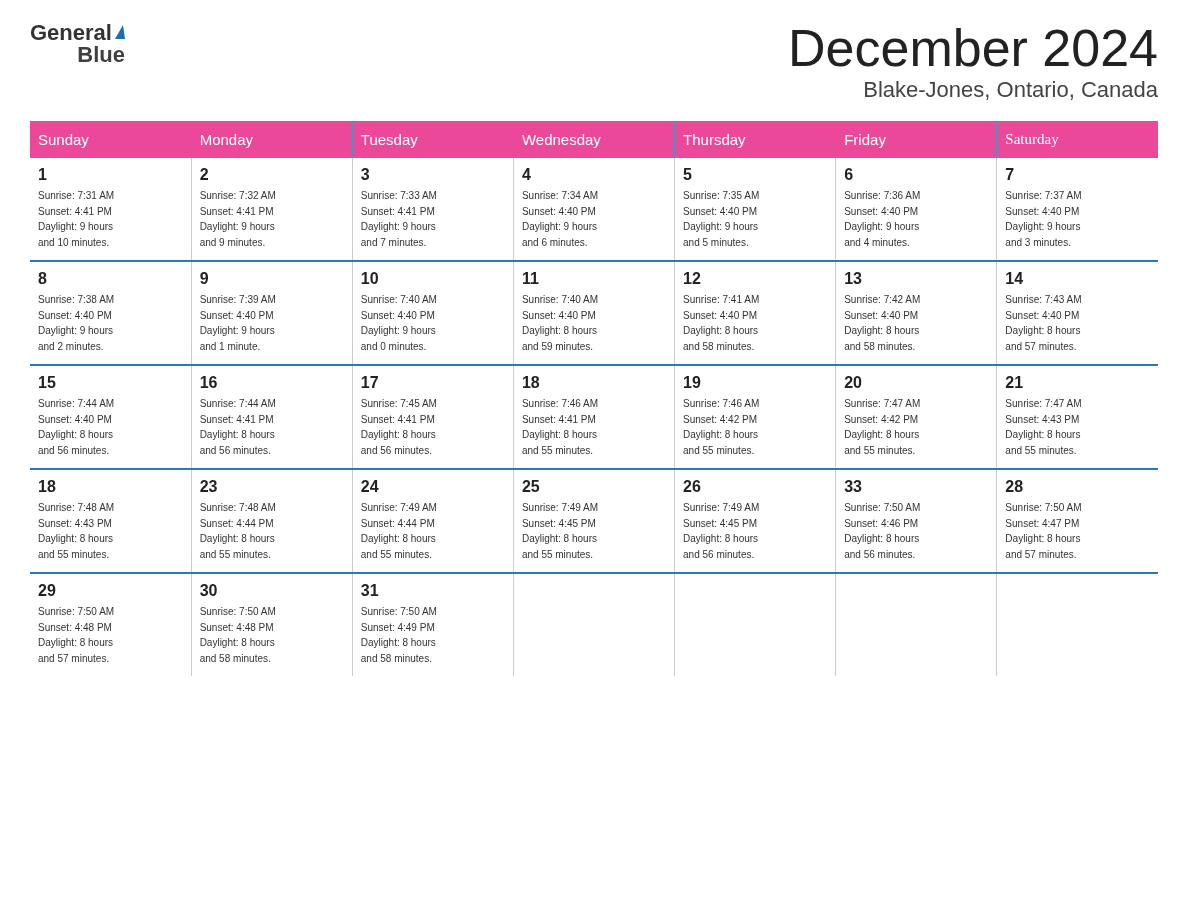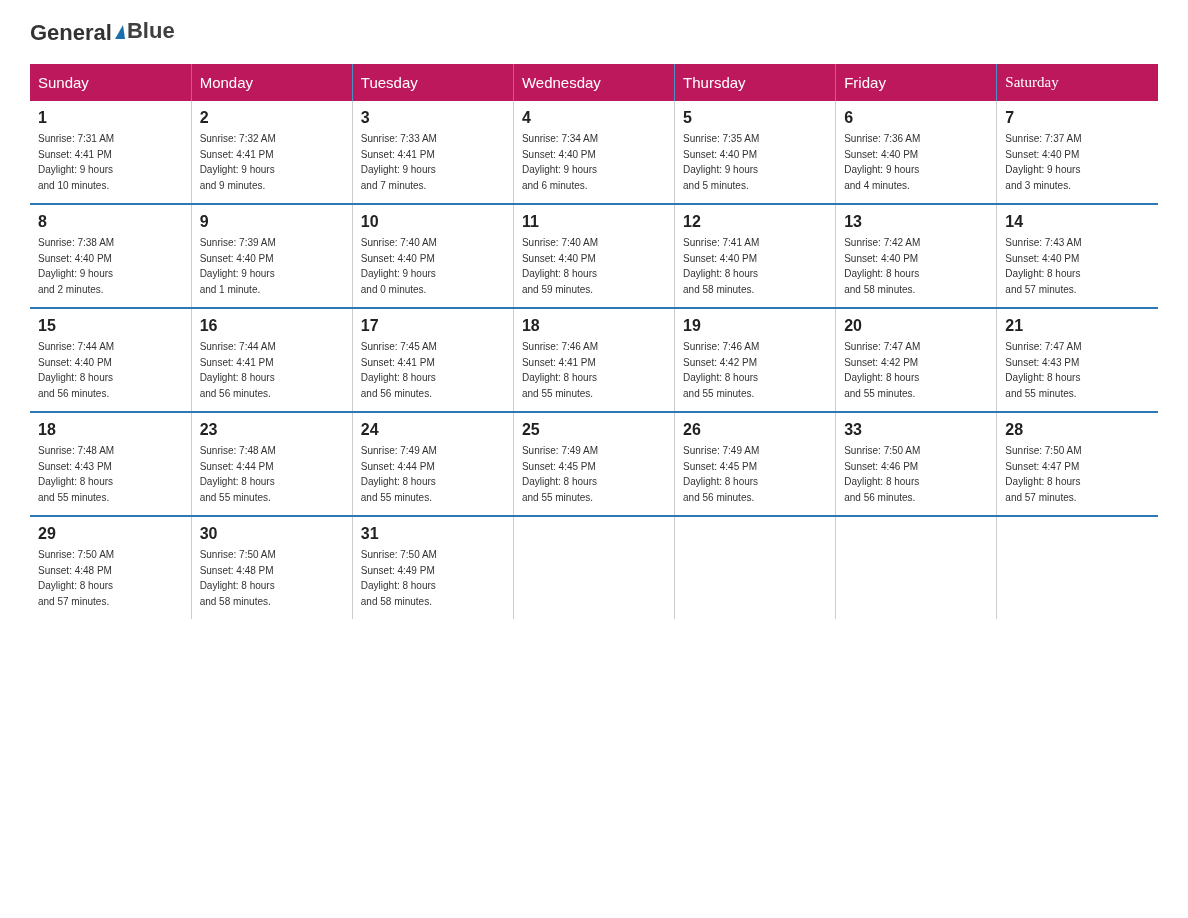--- a/index.html
+++ b/index.html
@@ -11,22 +11,22 @@
       min-height: 918px;
     }
     .header {
       display: flex;
       justify-content: space-between;
       align-items: flex-start;
       margin-bottom: 18px;
     }
     .logo {
       display: flex;
-      flex-direction: row;
-      align-items: center;
+      flex-direction: column;
+      align-items: flex-end;
     }
     .logo-row1 { display: flex; align-items: center; }
     .logo-row2 { color: #404040; font-size: 22px; font-weight: bold; margin-top: -4px; padding-left: 2px; }
     .title-block { text-align: right; }
     .title-block h1 {
       font-size: 52px;
       font-weight: 300;
       color: #222;
       line-height: 1.1;
     }
@@ -34,21 +34,21 @@
       font-size: 22px;
       font-weight: normal;
       color: #444;
     }
     table {
       width: 100%;
       border-collapse: collapse;
       font-size: 13.5px;
     }
     thead tr th {
-      background-color: #be185d;
+      background-color: #ec4899;
       color: #fff;
       padding: 10px 8px;
       text-align: left;
       font-size: 15px;
       font-weight: normal;
       border-right: 1px solid #4a90c4;
     }
     thead tr th:last-child { border-right: none; font-family: Liberation Serif, serif; }
     tbody tr {
       border-bottom: 2px solid #2e78b5;
@@ -79,20 +79,24 @@
 <body>
 
 <div class="header">
   <div class="logo">
     <div class="logo-row1">
       <span style="font-size:22px;font-weight:bold;color:#333;">General</span>
       <span style="display:inline-block;width:0;height:0;border-left:8px solid transparent;border-right:2px solid transparent;border-bottom:14px solid #1a6fad;margin-left:3px;margin-bottom:2px;"></span>
     </div>
     <div class="logo-row2">Blue</div>
   </div>
+  <div class="title-block">
+    <h1>December 2024</h1>
+    <h2>Blake-Jones, Ontario, Canada</h2>
+  </div>
 </div>
 
 <table>
   <thead>
     <tr>
     <th>Sunday</th>
         <th>Monday</th>
         <th>Tuesday</th>
         <th>Wednesday</th>
         <th>Thursday</th>

